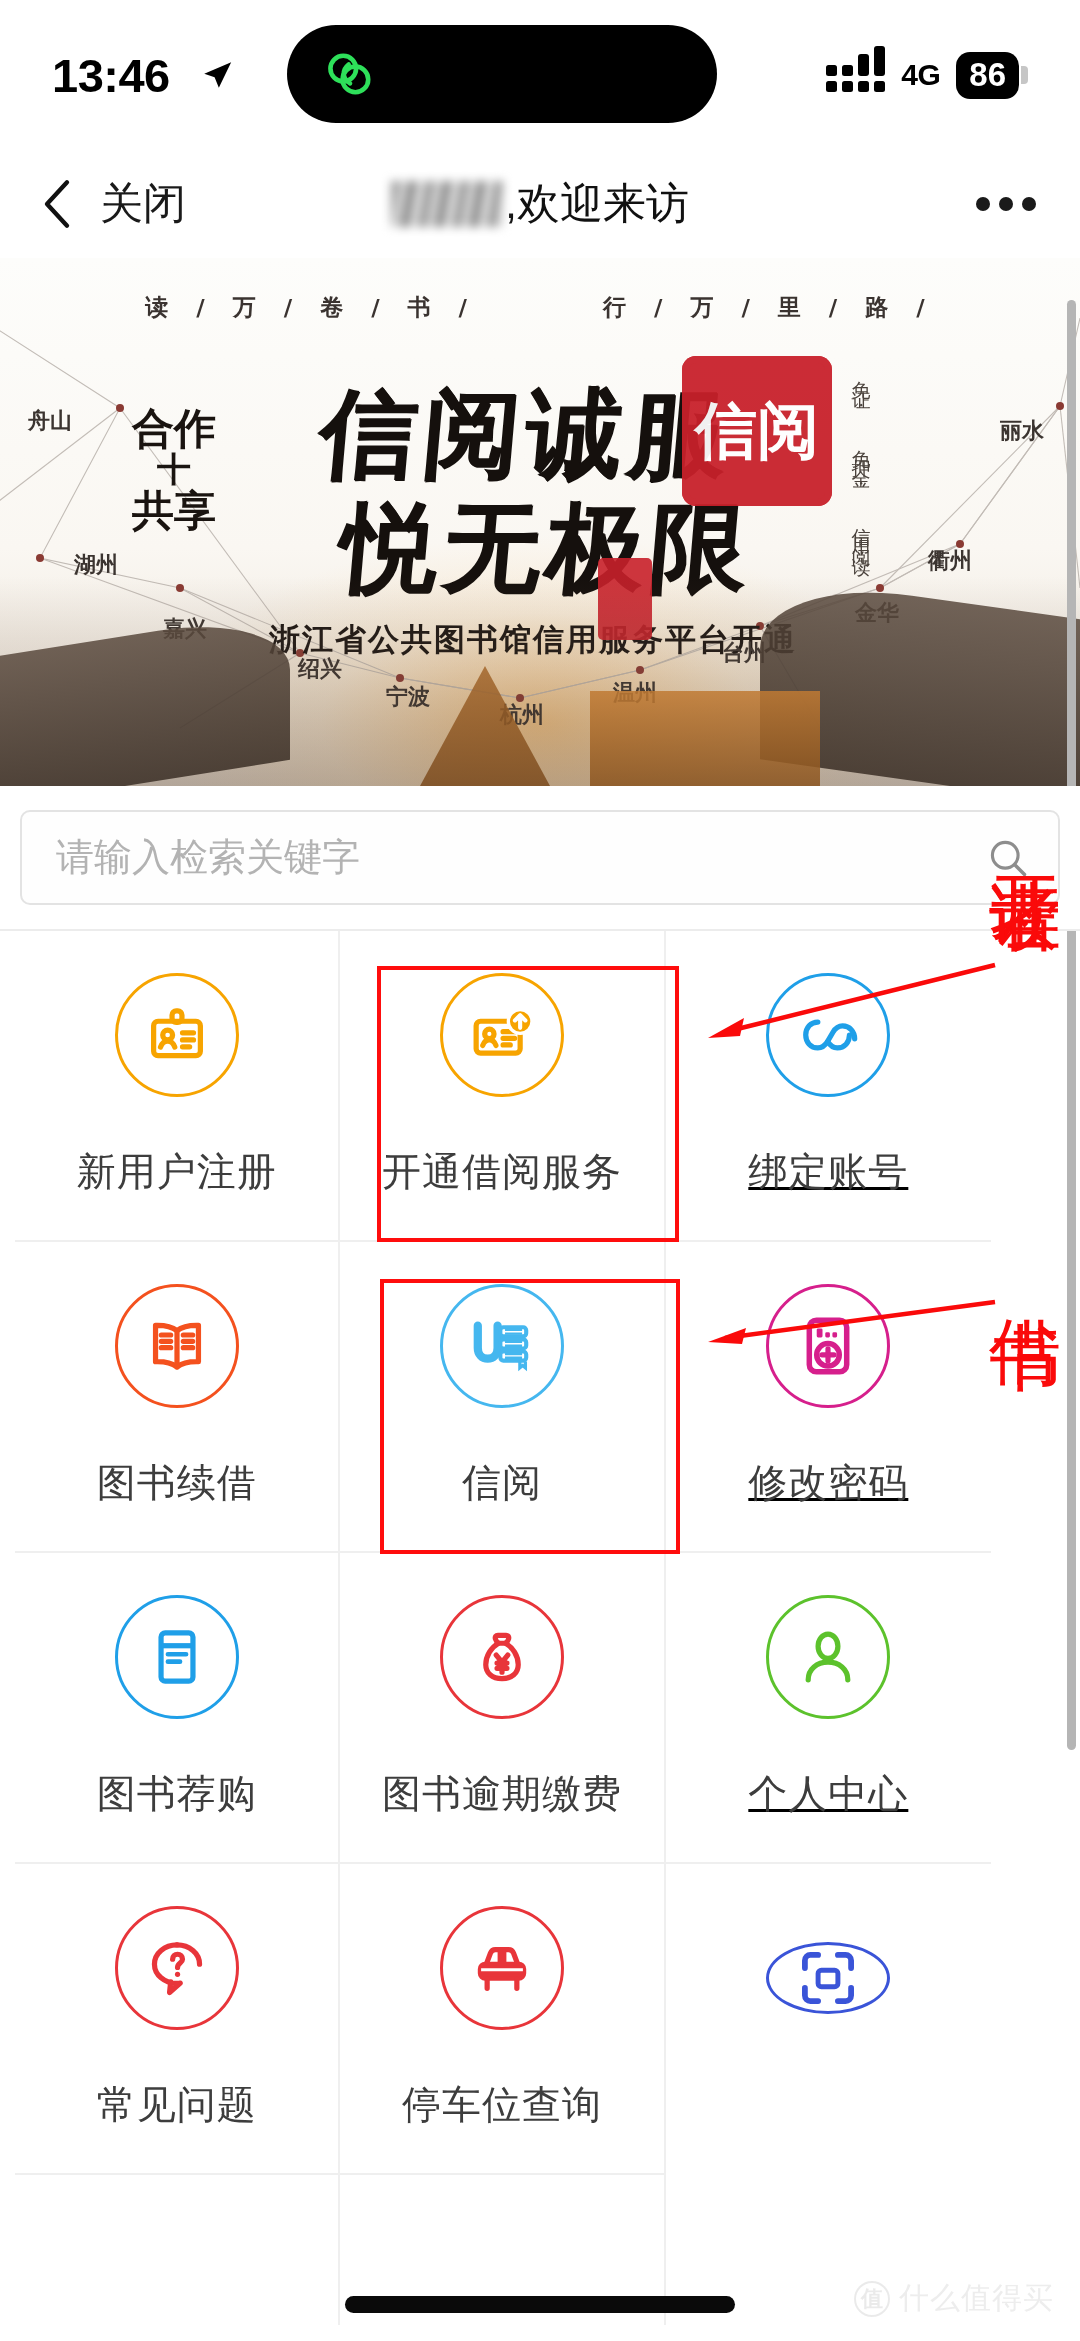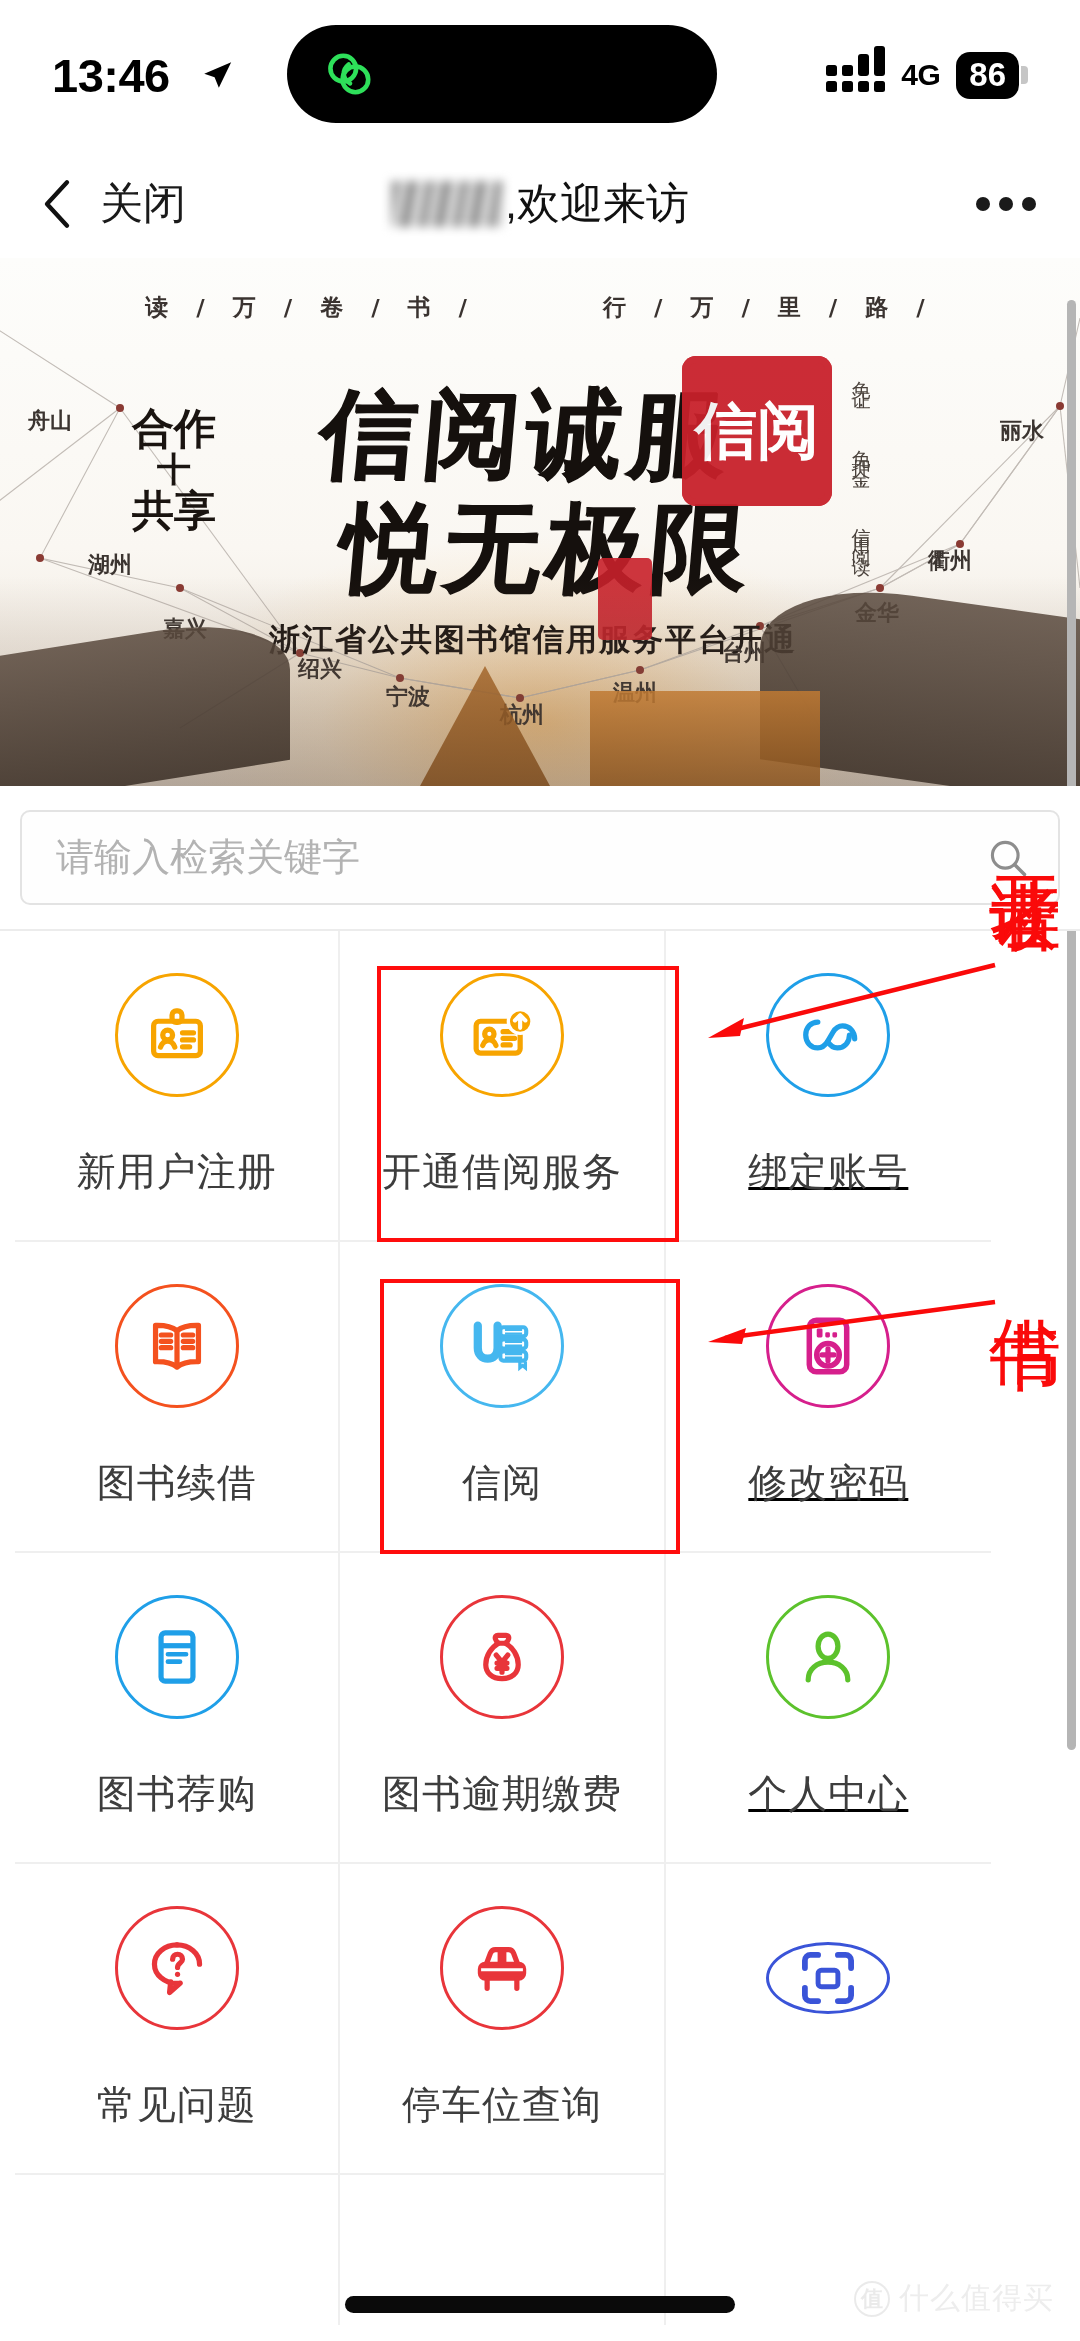--- a/index.html
+++ b/index.html
@@ -427,21 +427,21 @@
       <div class="cal-main line2">悦无极限</div>
       <div class="cal-sub">浙江省公共图书馆信用服务平台开通</div>
     </div>
 
     <div class="seal-small"></div>
     <div class="seal-right">信阅</div>
     <div class="vert-text">免证 · 免押金 · 信用阅读</div>
 
     <div id="city-layer">
         <div class="city" style="left: 28px; top: 148px;"><span>舟山</span></div>
-        <div class="city" style="left: 88px; top: 292px;"><span>湖州</span></div>
+        <div class="city" style="left: 74px; top: 292px;"><span>湖州</span></div>
         <div class="city" style="left: 163px; top: 356px;"><span>嘉兴</span></div>
         <div class="city" style="left: 298px; top: 396px;"><span>绍兴</span></div>
         <div class="city" style="left: 386px; top: 424px;"><span>宁波</span></div>
         <div class="city" style="left: 500px; top: 442px;"><span>杭州</span></div>
         <div class="city" style="left: 613px; top: 420px;"><span>温州</span></div>
         <div class="city" style="left: 722px; top: 380px;"><span>台州</span></div>
         <div class="city" style="left: 855px; top: 340px;"><span>金华</span></div>
         <div class="city" style="left: 928px; top: 288px;"><span>衢州</span></div>
         <div class="city" style="left: 1000px; top: 158px;"><span>丽水</span></div>
       </div>

